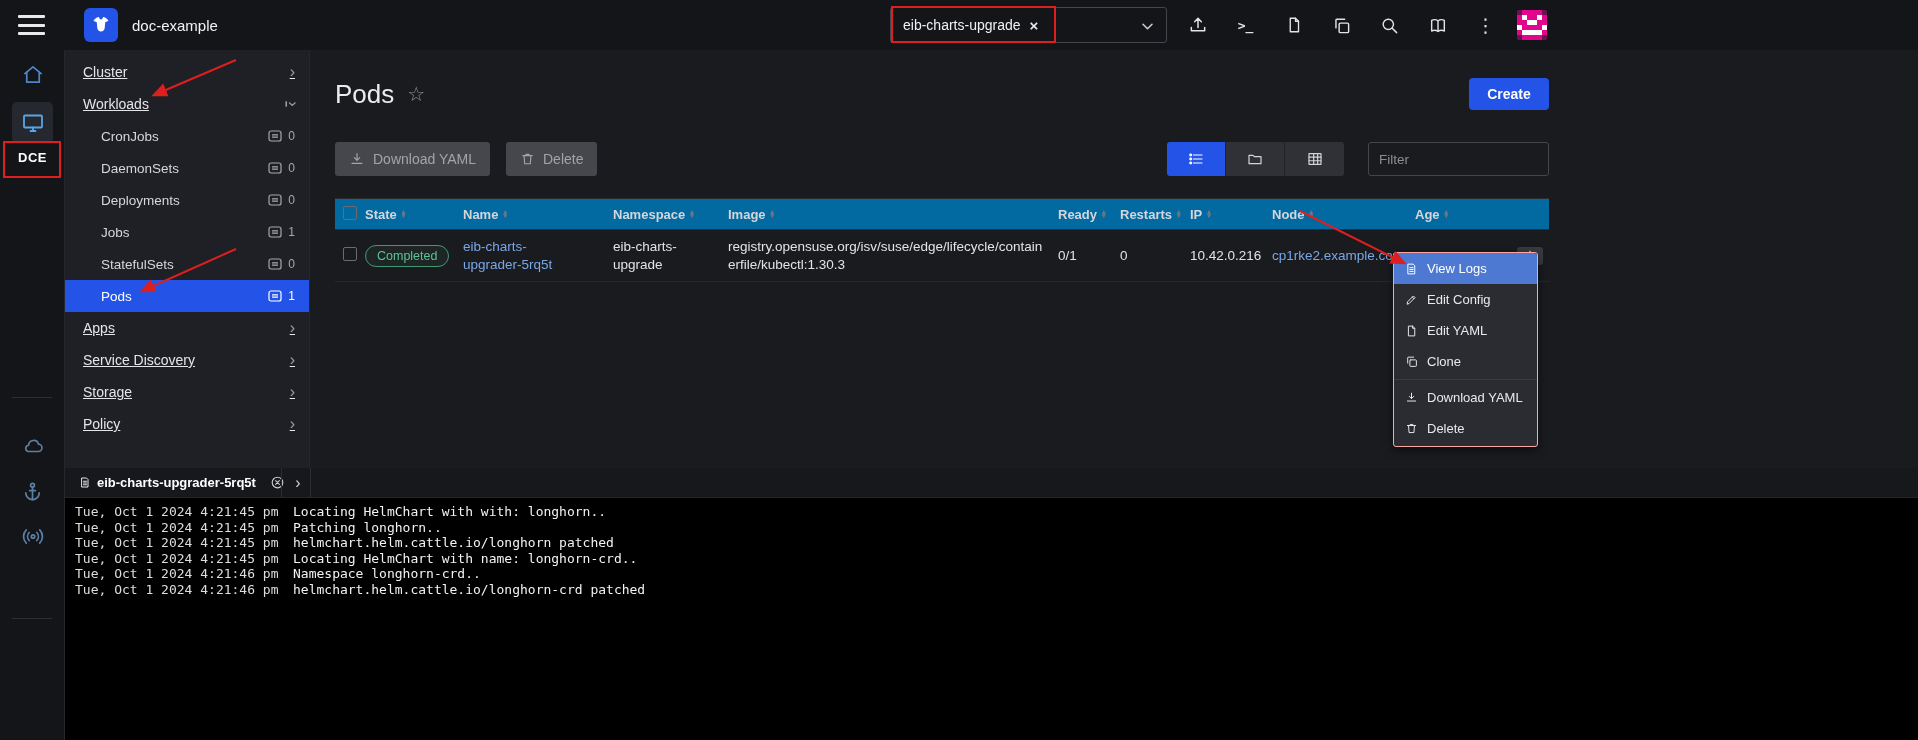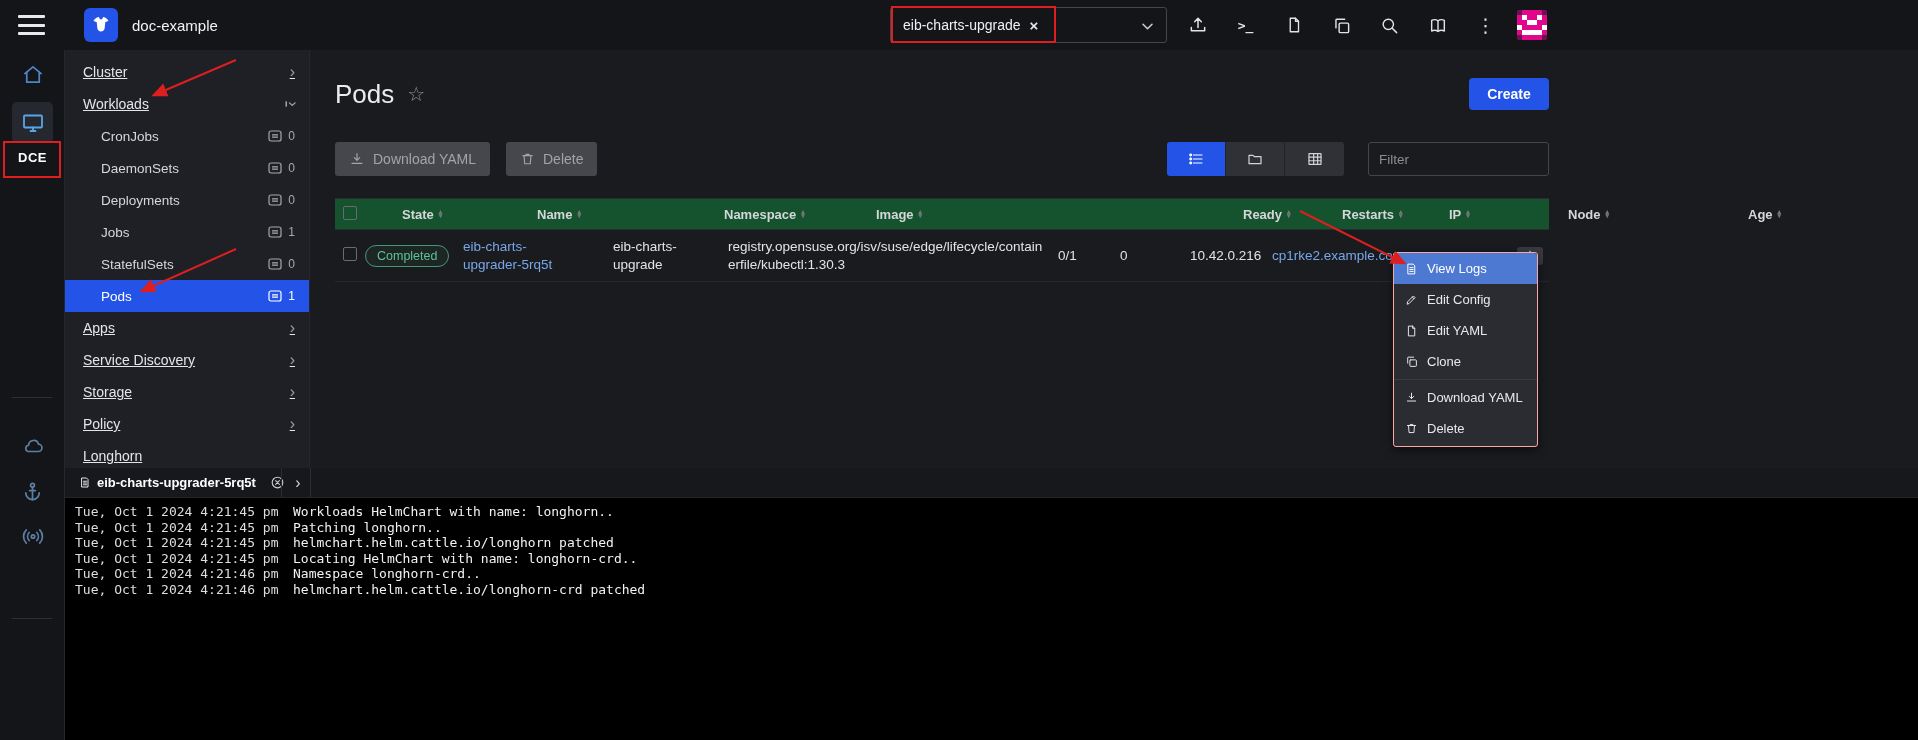--- a/index.html
+++ b/index.html
@@ -86,22 +86,22 @@
   .toggle.active { background: #2453e8; color: #fff; }
   .filter-input { margin-left: 24px; width: 181px; height: 34px; background: transparent;
     border: 1px solid #45464c; border-radius: 3px; color: #e4e5e8; font-size: 13.5px; padding: 0 10px;
     font-family: Liberation Sans, sans-serif; }
   .filter-input::placeholder { color: #8c8d92; }
 
   
   .table { margin-top: 22px; }
   .t-head, .t-row { display: grid;
     grid-template-columns: 30px 98px 150px 115px 330px 62px 70px 82px 143px 1fr; align-items: center; }
-  .t-head { height: 32px; background: #14532d; border-top: 1px solid #2c2d33; border-bottom: 1px solid #2c2d33;
-    font-size: 13px; font-weight: 700; color: #d5d6da; gap: 37px; }
+  .t-head { height: 32px; background: #0369a1; border-top: 1px solid #2c2d33; border-bottom: 1px solid #2c2d33;
+    font-size: 13px; font-weight: 700; color: #d5d6da; }
   .th { display: flex; align-items: center; cursor: pointer; }
   .carets { display: flex; flex-direction: column; font-size: 7px; line-height: 4.5px; color: #75767b; margin-left: 5px; }
   .carets::before { content: "▴"; }
   .carets::after { content: "▾"; }
   .checkbox { width: 14px; height: 14px; border: 1px solid #6a6b70; border-radius: 2px;
     display: inline-block; margin-left: 8px; cursor: pointer; background: transparent; }
   .t-row { min-height: 52px; border-bottom: 1px solid #26272c; font-size: 13.5px; color: #e2e3e6; padding: 6px 0; }
   .badge { display: inline-block; padding: 3px 11px; border: 1px solid #419873; color: #5ac493;
     background: rgba(80,180,130,0.07); border-radius: 12px; font-size: 12.5px; }
   .link { color: #79a7e8; text-decoration: none; cursor: pointer; }
@@ -336,23 +336,20 @@
     <span>Service Discovery</span>
     <span class="chev">›</span>
   </div>
   <div class="nav-row">
     <span>Storage</span>
     <span class="chev">›</span>
   </div>
   <div class="nav-row">
     <span>Policy</span>
     <span class="chev">›</span>
-  </div>
-  <div class="nav-row">
-    <span>Longhorn</span>
   </div>
 </aside>
 
 <main class="main">
   <div class="content">
     <div class="title-row">
       <h1>Pods</h1>
       <button class="fav-star">☆</button>
       <button class="create-btn">Create</button>
     </div>
@@ -512,21 +509,21 @@
           </svg>
       </button>
     </div>
     <div class="tabdiv" style="left:216px"></div>
     <button class="tab-chev">›</button>
     <div class="tabdiv" style="left:245px"></div>
   </div>
   <div class="log-body">
     <div class="log-line">
         <span class="log-ts">Tue, Oct 1 2024 4:21:45 pm</span>
-        <span class="log-msg">Workloads HelmChart with name: longhorn..</span>
+        <span class="log-msg">Locating HelmChart with with: longhorn..</span>
       </div>
     <div class="log-line">
         <span class="log-ts">Tue, Oct 1 2024 4:21:45 pm</span>
         <span class="log-msg">Patching longhorn..</span>
       </div>
     <div class="log-line">
         <span class="log-ts">Tue, Oct 1 2024 4:21:45 pm</span>
         <span class="log-msg">helmchart.helm.cattle.io/longhorn patched</span>
       </div>
     <div class="log-line">

